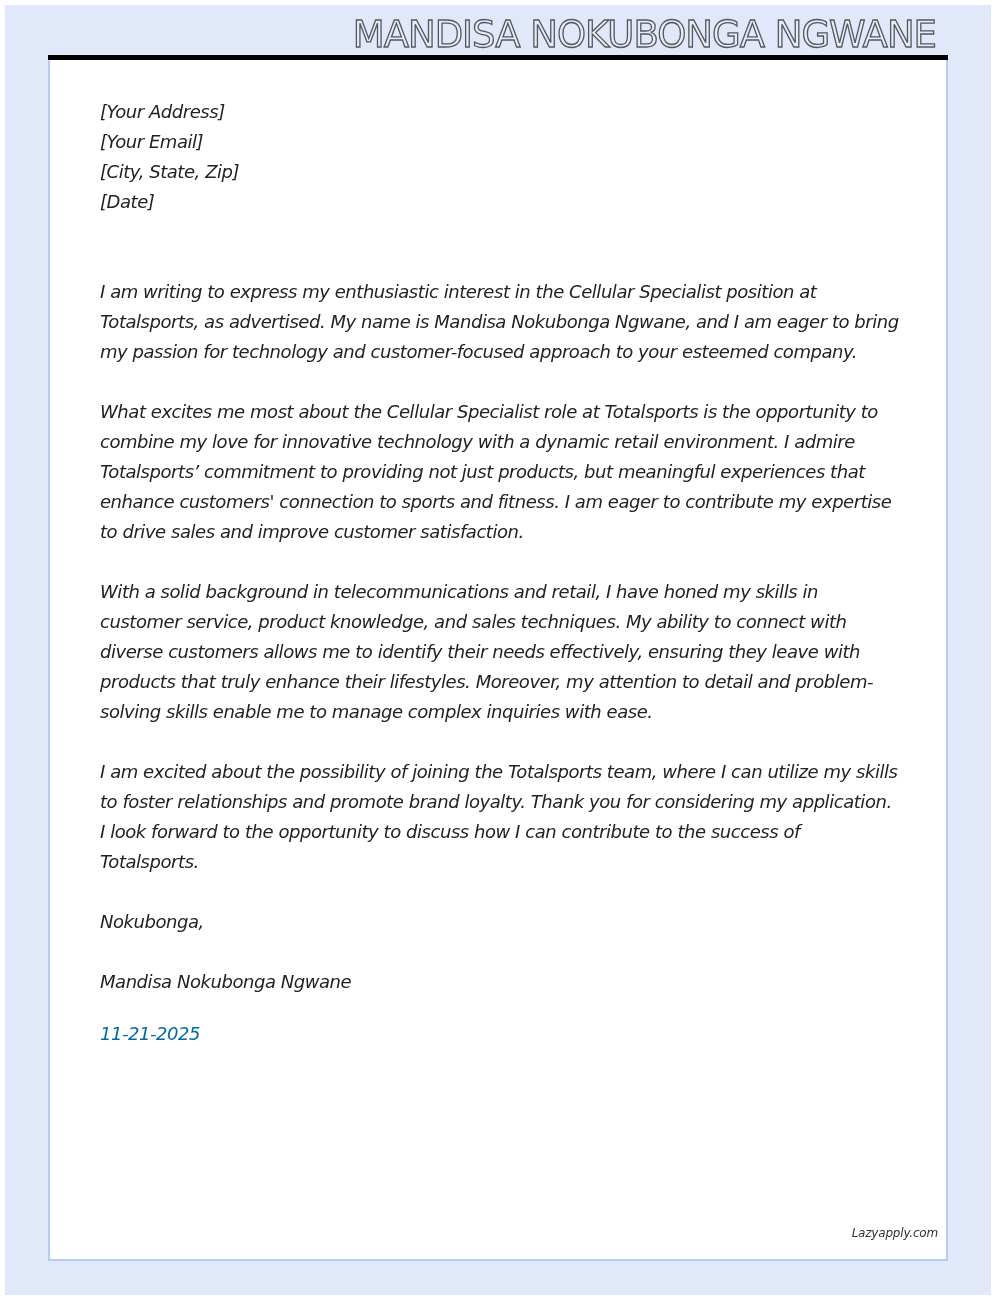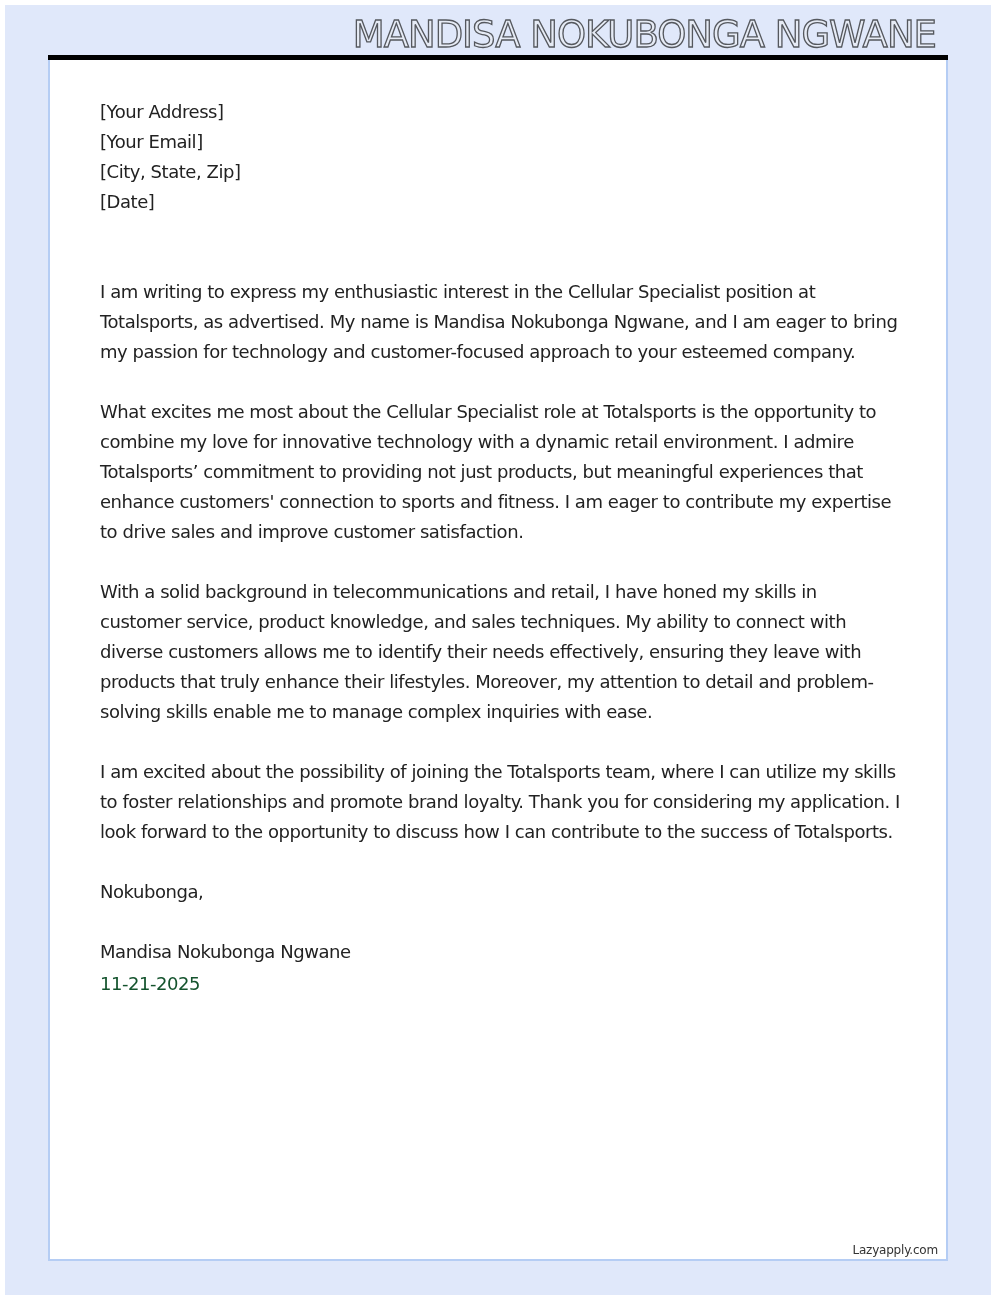--- a/index.html
+++ b/index.html
@@ -45,46 +45,47 @@
     .page {
       position: absolute;
       left: 48px;
       top: 60px;
       width: 896px;
       height: 1199px;
       background: #ffffff;
       border-left: 2px solid #b5cdf4;
       border-right: 2px solid #b5cdf4;
       border-bottom: 2px solid #b5cdf4;
+      font-style: italic;
     }
     .letter {
       position: absolute;
       left: 50px;
       top: 37px;
       width: 800px;
       font-family: "DejaVu Sans", sans-serif;
       font-size: 18px;
       line-height: 30px;
       color: #222222;
       letter-spacing: -0.45px;
     }
     .letter .block {
       margin: 0;
     }
     .letter .gap {
       height: 30px;
     }
     .letter .date-stamp {
-      color: #14532d;
-      margin-top: 2px;
+      color: #0369a1;
+      margin-top: 22px;
     }
     .watermark {
       position: absolute;
       right: 8px;
-      bottom: 2px;
+      bottom: 19px;
       font-family: "DejaVu Sans", sans-serif;
       font-size: 12px;
       color: #333333;
       letter-spacing: -0.2px;
     }
   </style>
 </head>
 <body>
 
 <div class="backdrop"></div>

